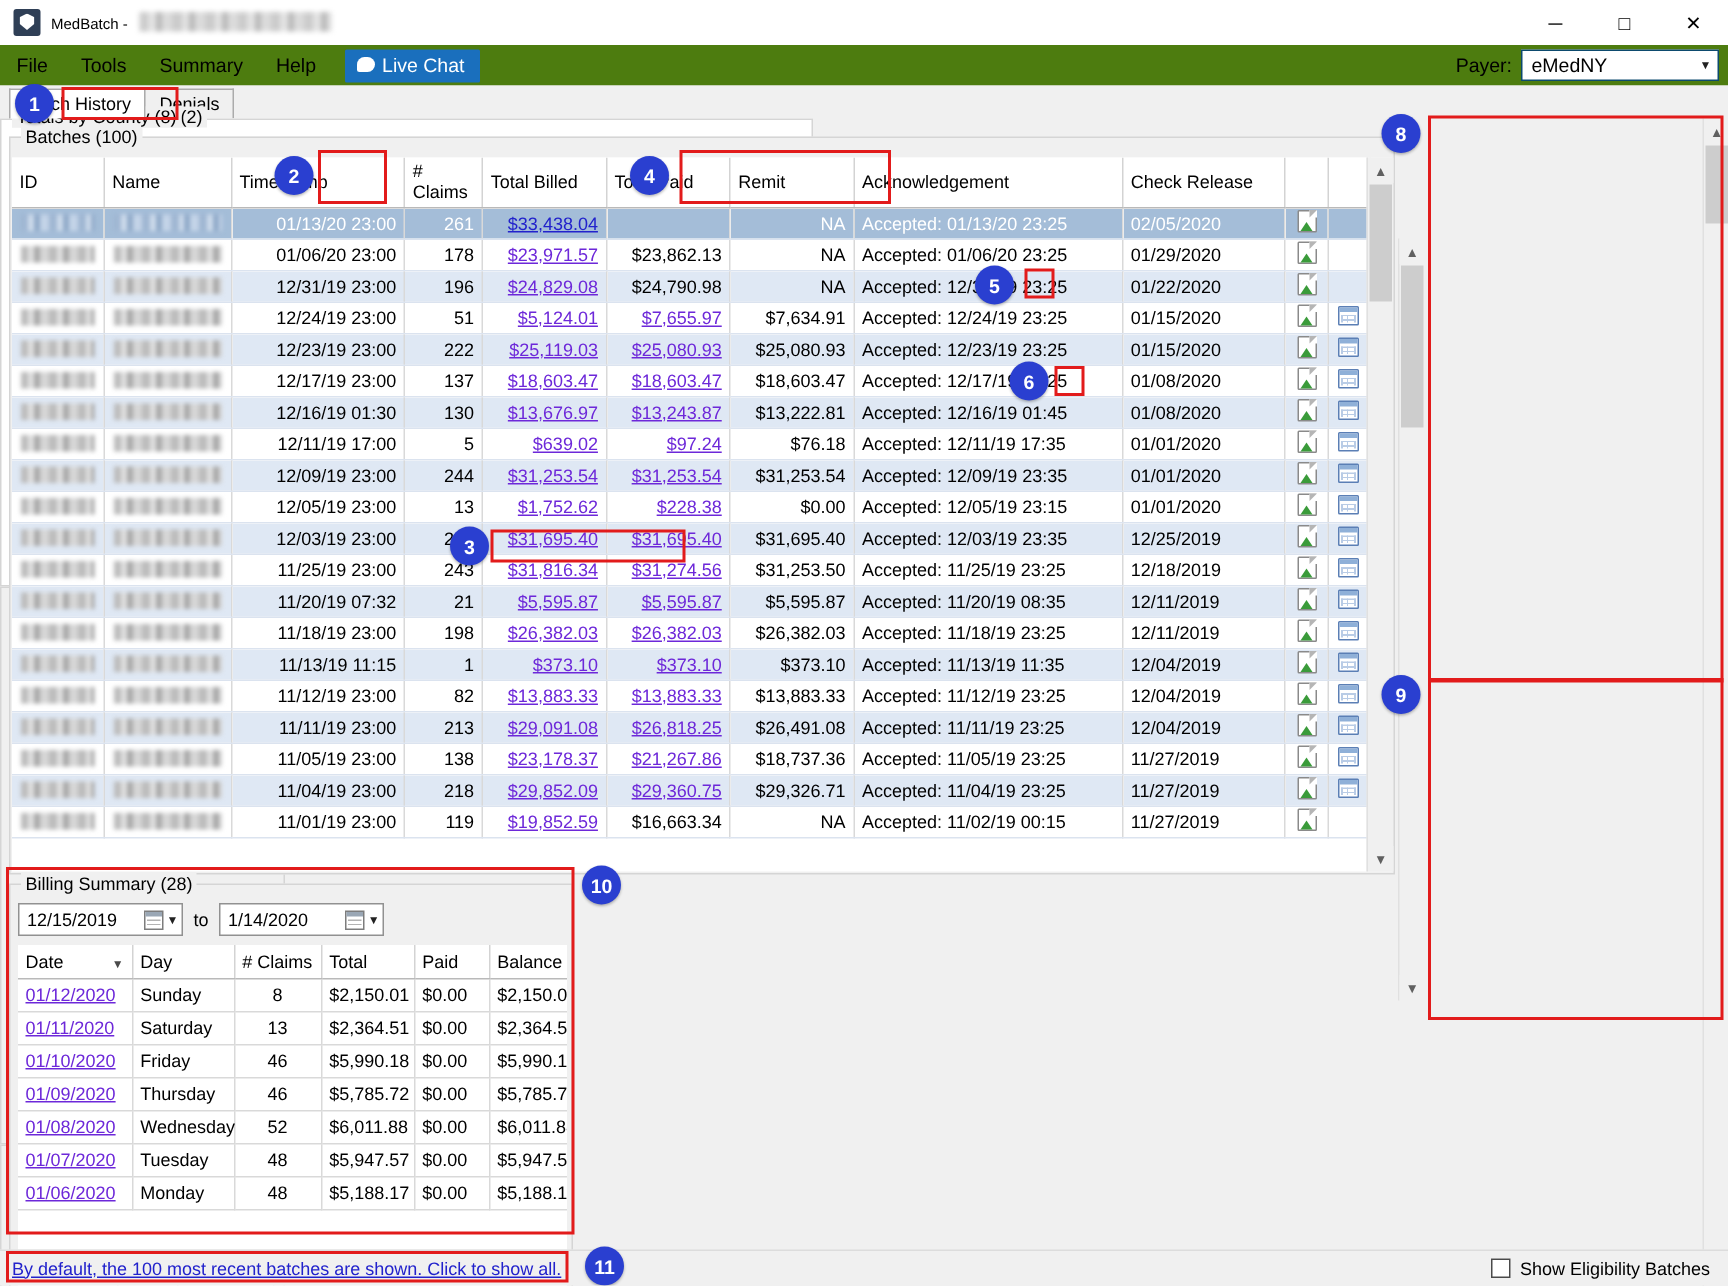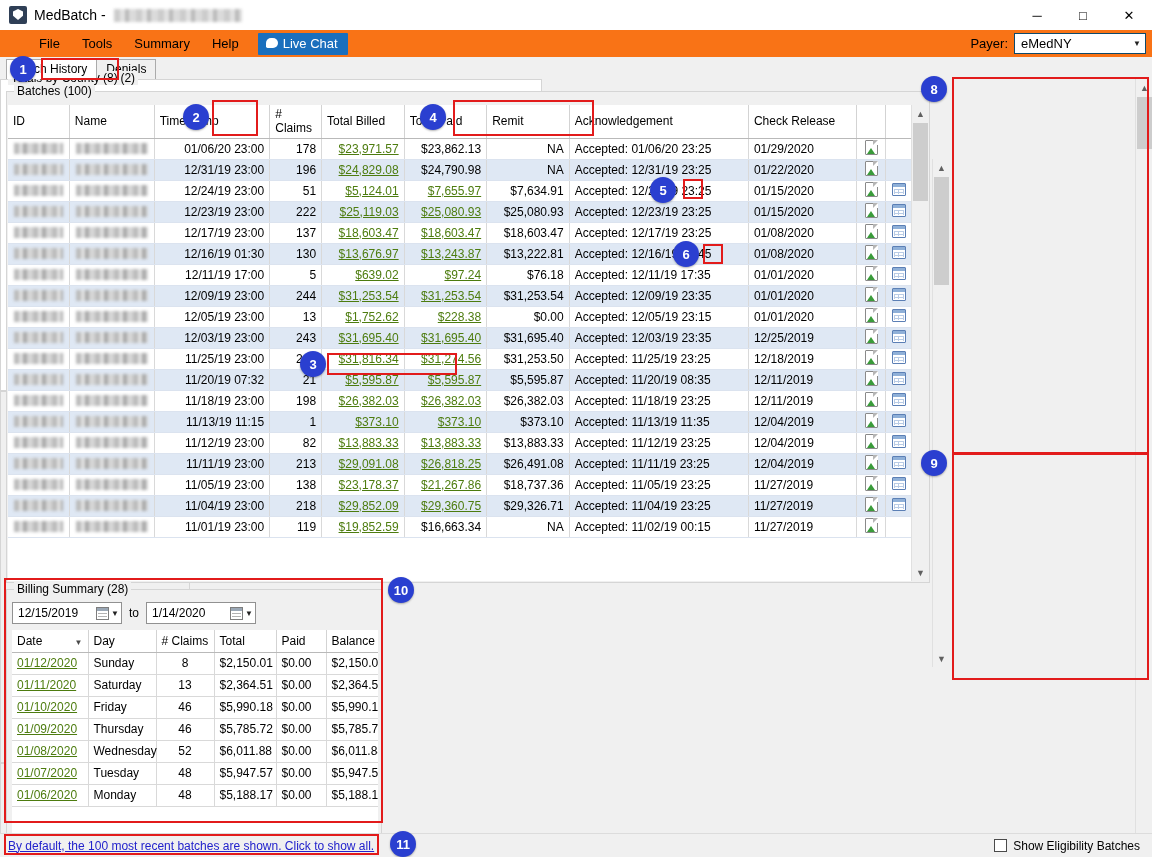--- a/index.html
+++ b/index.html
@@ -21,39 +21,38 @@
   }
   #app-icon {
     width:18px;height:18px;margin-left:9px;margin-right:7px;
     background:#2f3f56; border-radius:2px; position:relative;
     display:flex;align-items:center;justify-content:center;
   }
   #app-icon::after{
     content:""; width:10px;height:11px;background:#fff;
     clip-path:polygon(50% 0,100% 22%,100% 62%,50% 100%,0 62%,0 22%);
   }
-  #title-text{font-size:14px;color:#000;}
+  #title-text{font-size:10px;color:#000;}
   #title-redact{
     display:inline-block;width:128px;height:13px;vertical-align:-2px;
     margin-left:5px;
     background:
       repeating-linear-gradient(90deg,#c9c9c9 0 6px,#e2e2e2 6px 11px,#b6b6b6 11px 15px,#dadada 15px 22px);
     filter:blur(1.6px); opacity:.95;
   }
   .winbtn{
     width:46px;height:30px;display:flex;align-items:center;justify-content:center;
     font-size:13px;color:#000;
   }
   #winbtns{position:absolute;right:0;top:0;display:flex;}
 
   
   #menubar{
-    height:27px;background:#f97316;display:flex;align-items:center;
+    height:27px;background:#4d7c0f;display:flex;align-items:center;
     position:relative;
-    padding-left:28px;
   }
   .menu-item{padding:3px 11px;font-size:13px;}
   #livechat{
     background:#1a6fbd;color:#fff;padding:3px 10px 4px 8px;margin-left:8px;
     display:flex;align-items:center;gap:5px;font-size:13px;border-radius:1px;
   }
   #livechat .bubble{
     width:12px;height:10px;background:#fff;border-radius:6px 6px 6px 2px;display:inline-block;
   }
   #payer-wrap{
@@ -78,21 +77,21 @@
 
   
   #content{position:relative;height:805px;background:#f0f0f0;}
 
   .groupbox{
     position:absolute;border:1px solid #d5d5d5;background:#f0f0f0;
   }
   .group-title{
     position:absolute;top:-8px;left:7px;background:#f0f0f0;padding:0 3px;font-size:12px;color:#000;
   }
-  .lnk{color:#4d7c0f;text-decoration:underline;}
+  .lnk{color:#6d28d9;text-decoration:underline;}
   .num{text-align:right;}
   .ctr{text-align:center;}
 
   
   #batches-box{left:6px;top:12px;width:924px;height:492px;}
   #batches-scroll{
     position:absolute;left:1px;top:13px;right:1px;bottom:1px;background:#fff;overflow:hidden;
   }
   #btable{width:906px;border-collapse:collapse;table-layout:fixed;}
   #btable th{
@@ -274,20 +273,37 @@
           <th class="num">Total Billed</th>
           <th class="num">Total Paid</th>
           <th class="num">Remit</th>
           <th>Acknowledgement</th>
           <th>Check Release</th>
           <th></th>
           <th></th>
         </tr>
           </thead>
         <tbody id="btbody">
+            <tr class="sel">
+              <td>
+                <span class="redact"></span>
+              </td>
+              <td>
+                <span class="redact"></span>
+              </td>
+              <td class="num">01/13/20 23:00</td>
+              <td class="num">261</td>
+              <td class="num"><a href="#" class="lnk">$33,438.04</a></td>
+              <td class="num"></td>
+              <td class="num">NA</td>
+              <td>Accepted: 01/13/20 23:25</td>
+              <td>02/05/2020</td>
+              <td class="ctr"><span class="icon-doc"></span></td>
+              <td class="ctr"></td>
+            </tr>
             <tr>
               <td>
                 <span class="redact"></span>
               </td>
               <td>
                 <span class="redact"></span>
               </td>
               <td class="num">01/06/20 23:00</td>
               <td class="num">178</td>
               <td class="num"><a href="#" class="lnk">$23,971.57</a></td>

